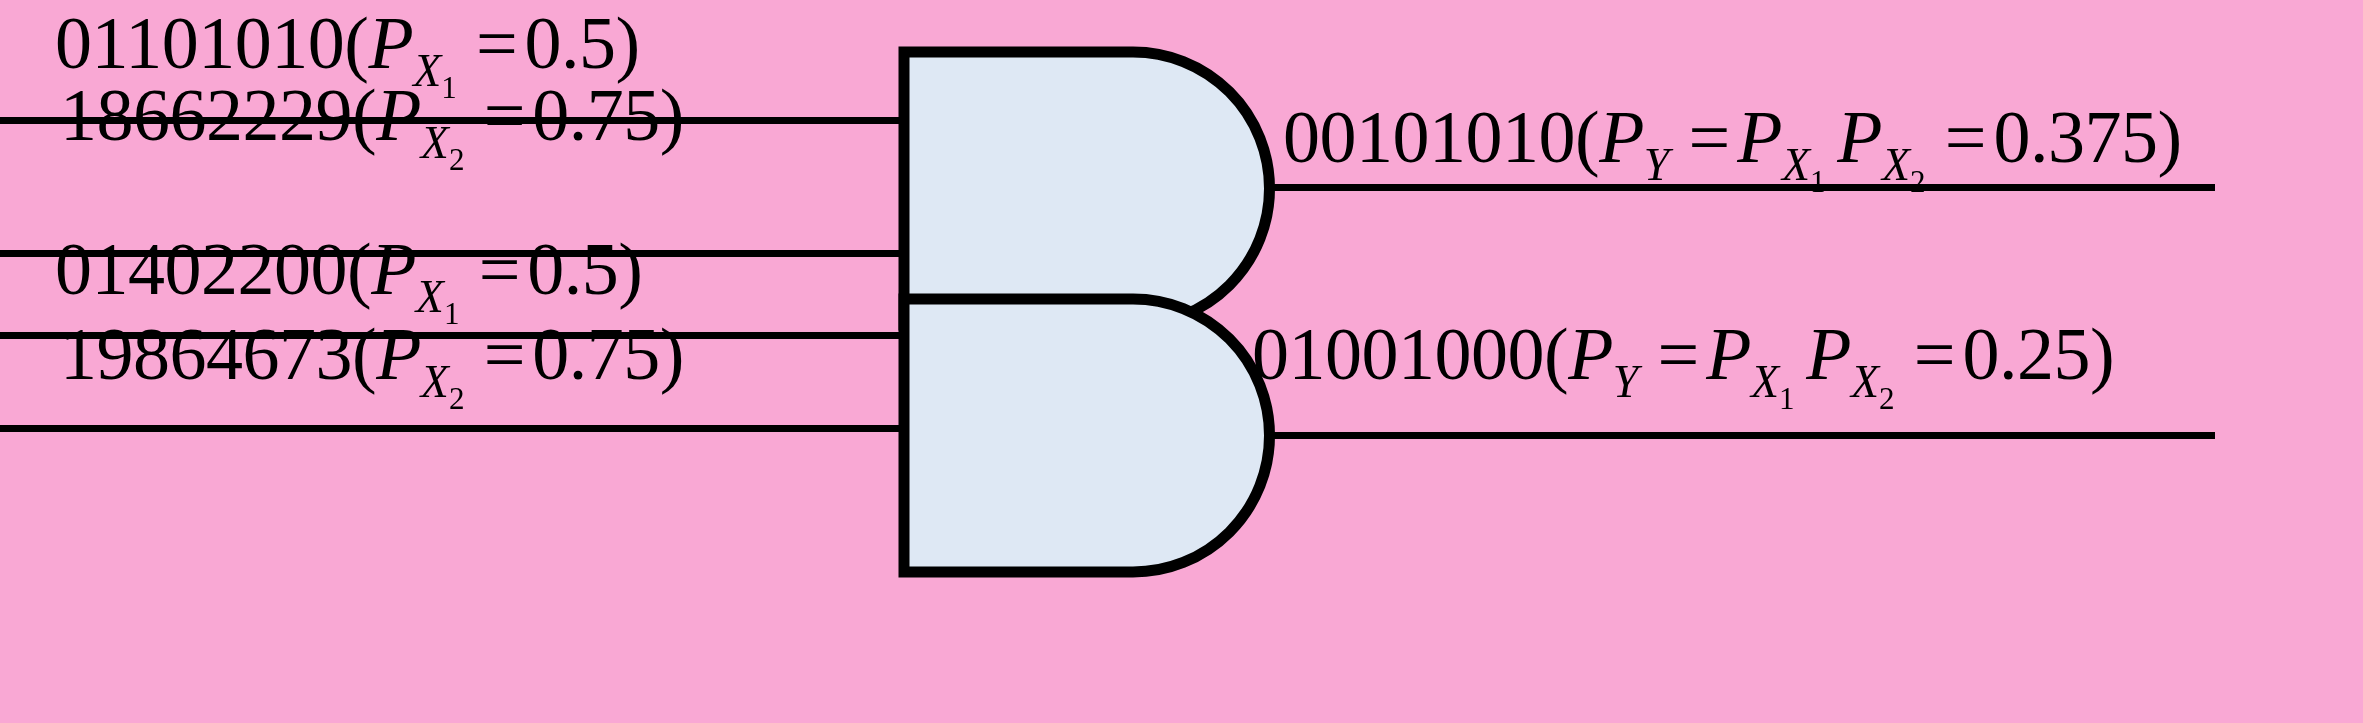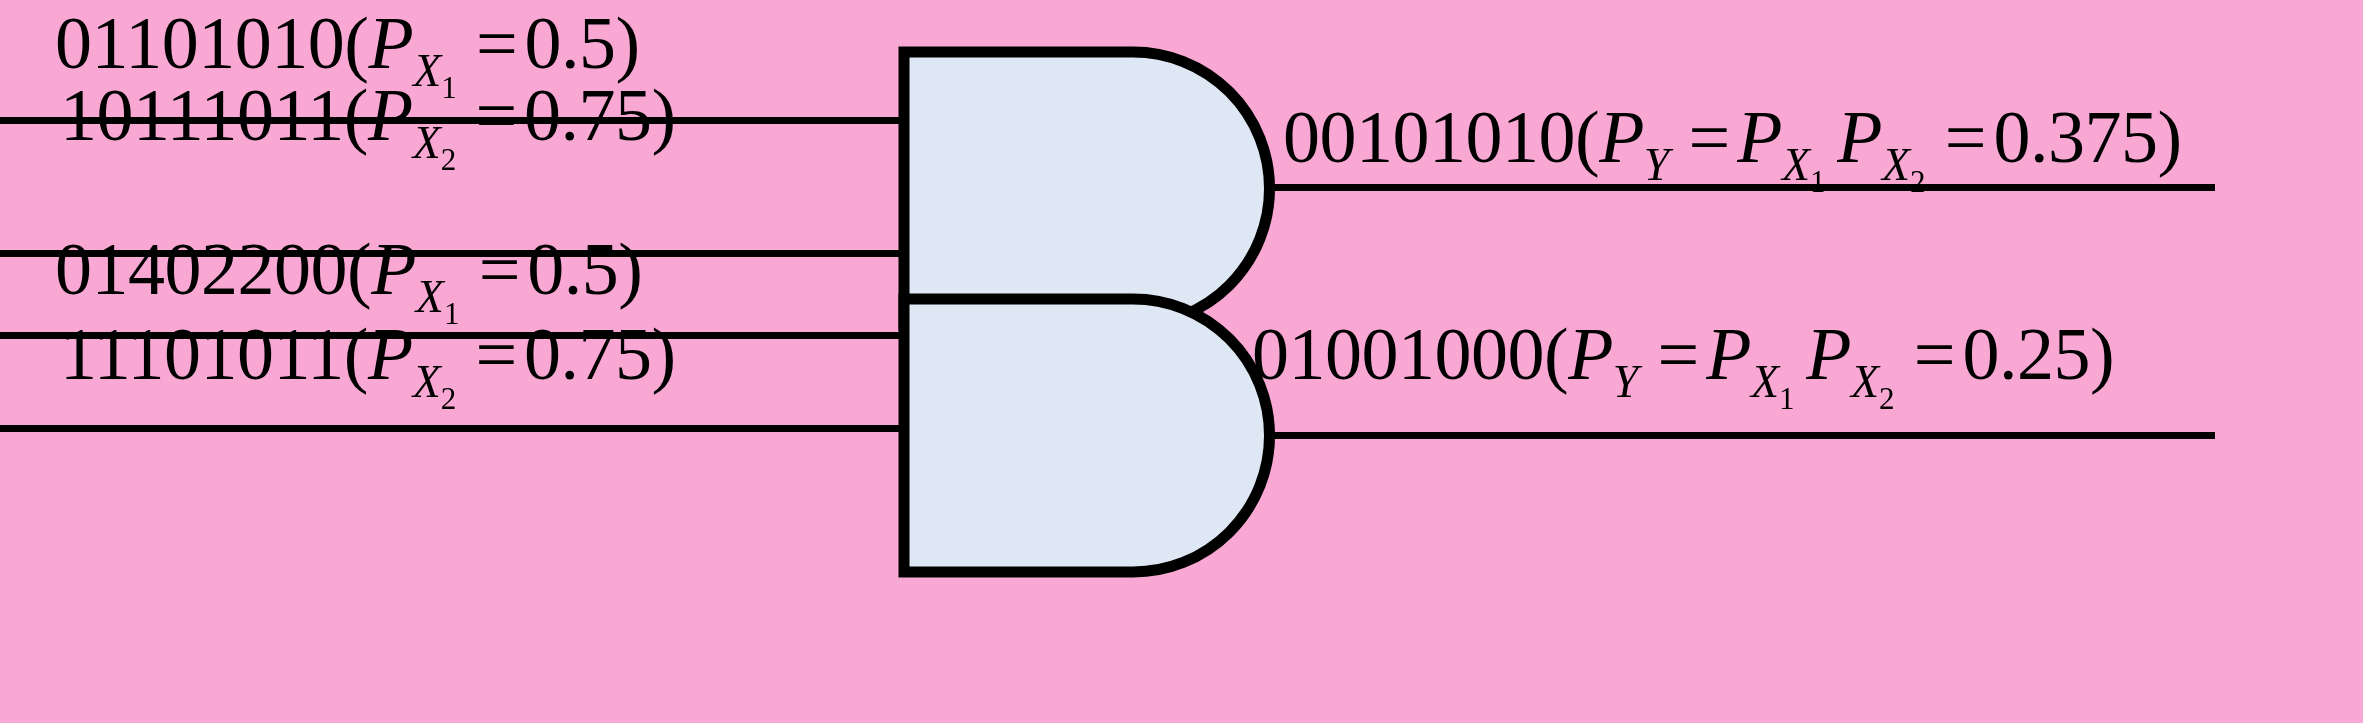--- a/index.html
+++ b/index.html
@@ -102,21 +102,21 @@
     <svg width="390" height="285" viewBox="0 0 390 285" aria-hidden="true">
       <path d="M 6 6 L 235 6 A 133.5 133.5 0 0 1 235 279 L 6 279 Z" fill="#dee8f4" stroke="#000000" stroke-width="11" stroke-linejoin="miter" stroke-linecap="butt"></path>
     </svg>
   </div>
 
   <div class="mathlabel lbl-in1-top">
     <span class="bits">01101010</span><span class="paren">(</span><span class="var">P</span><span class="sub">X</span><span class="subsub">1</span><span class="thin"></span><span class="op">=</span><span class="num">0.5</span><span class="paren">)</span>
   </div>
 
   <div class="mathlabel lbl-in2-top">
-    <span class="bits">10111011</span><span class="paren">(</span><span class="var">P</span><span class="sub">X</span><span class="subsub">2</span><span class="thin"></span><span class="op">=</span><span class="num">0.75</span><span class="paren">)</span>
+    <span class="bits">18662229</span><span class="paren">(</span><span class="var">P</span><span class="sub">X</span><span class="subsub">2</span><span class="thin"></span><span class="op">=</span><span class="num">0.75</span><span class="paren">)</span>
   </div>
 
   <div class="mathlabel lbl-out-top">
     <span class="bits">00101010</span><span class="paren">(</span><span class="var">P</span><span class="sub">Y</span><span class="thin"></span><span class="op">=</span><span class="var">P</span><span class="sub">X</span><span class="subsub">1</span><span class="thin"></span><span class="var">P</span><span class="sub">X</span><span class="subsub">2</span><span class="thin"></span><span class="op">=</span><span class="num">0.375</span><span class="paren">)</span>
   </div>
 
   <div class="wire" style="left:0px; top:332px; width:907px;"></div>
   <div class="wire" style="left:0px; top:425px; width:907px;"></div>
 
   <div class="wire" style="left:1268px; top:432px; width:947px;"></div>
@@ -125,20 +125,20 @@
     <svg width="390" height="285" viewBox="0 0 390 285" aria-hidden="true">
       <path d="M 6 6 L 235 6 A 133.5 133.5 0 0 1 235 279 L 6 279 Z" fill="#dee8f4" stroke="#000000" stroke-width="11" stroke-linejoin="miter" stroke-linecap="butt"></path>
     </svg>
   </div>
 
   <div class="mathlabel lbl-in1-bot">
     <span class="bits">01402200</span><span class="paren">(</span><span class="var">P</span><span class="sub">X</span><span class="subsub">1</span><span class="thin"></span><span class="op">=</span><span class="num">0.5</span><span class="paren">)</span>
   </div>
 
   <div class="mathlabel lbl-in2-bot">
-    <span class="bits">11101011</span><span class="paren">(</span><span class="var">P</span><span class="sub">X</span><span class="subsub">2</span><span class="thin"></span><span class="op">=</span><span class="num">0.75</span><span class="paren">)</span>
+    <span class="bits">19864673</span><span class="paren">(</span><span class="var">P</span><span class="sub">X</span><span class="subsub">2</span><span class="thin"></span><span class="op">=</span><span class="num">0.75</span><span class="paren">)</span>
   </div>
 
   <div class="mathlabel lbl-out-bot">
     <span class="bits">01001000</span><span class="paren">(</span><span class="var">P</span><span class="sub">Y</span><span class="thin"></span><span class="op">=</span><span class="var">P</span><span class="sub">X</span><span class="subsub">1</span><span class="thin"></span><span class="var">P</span><span class="sub">X</span><span class="subsub">2</span><span class="thin"></span><span class="op">=</span><span class="num">0.25</span><span class="paren">)</span>
   </div>
 
 </div>
 
 </body></html>

